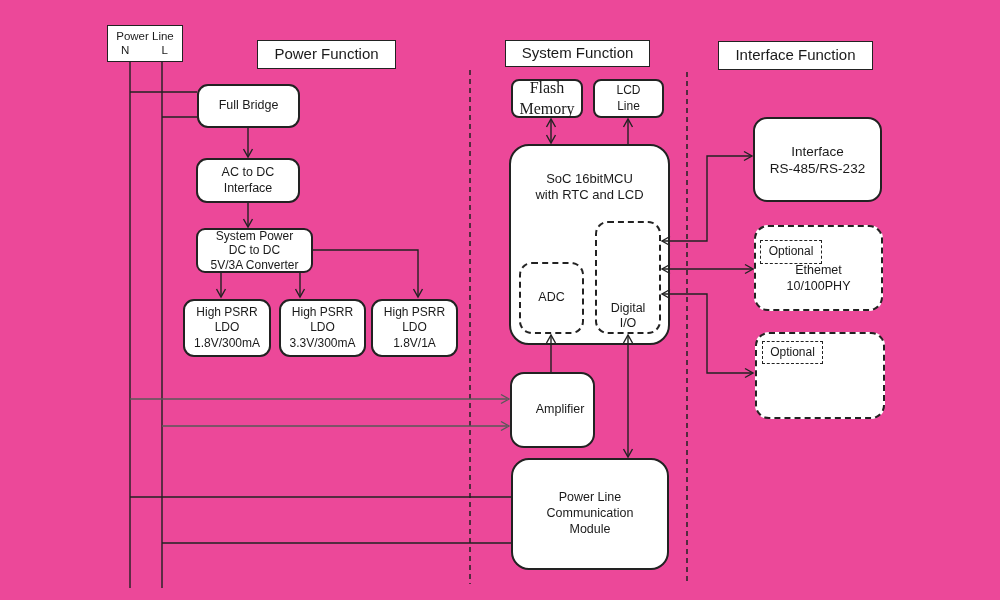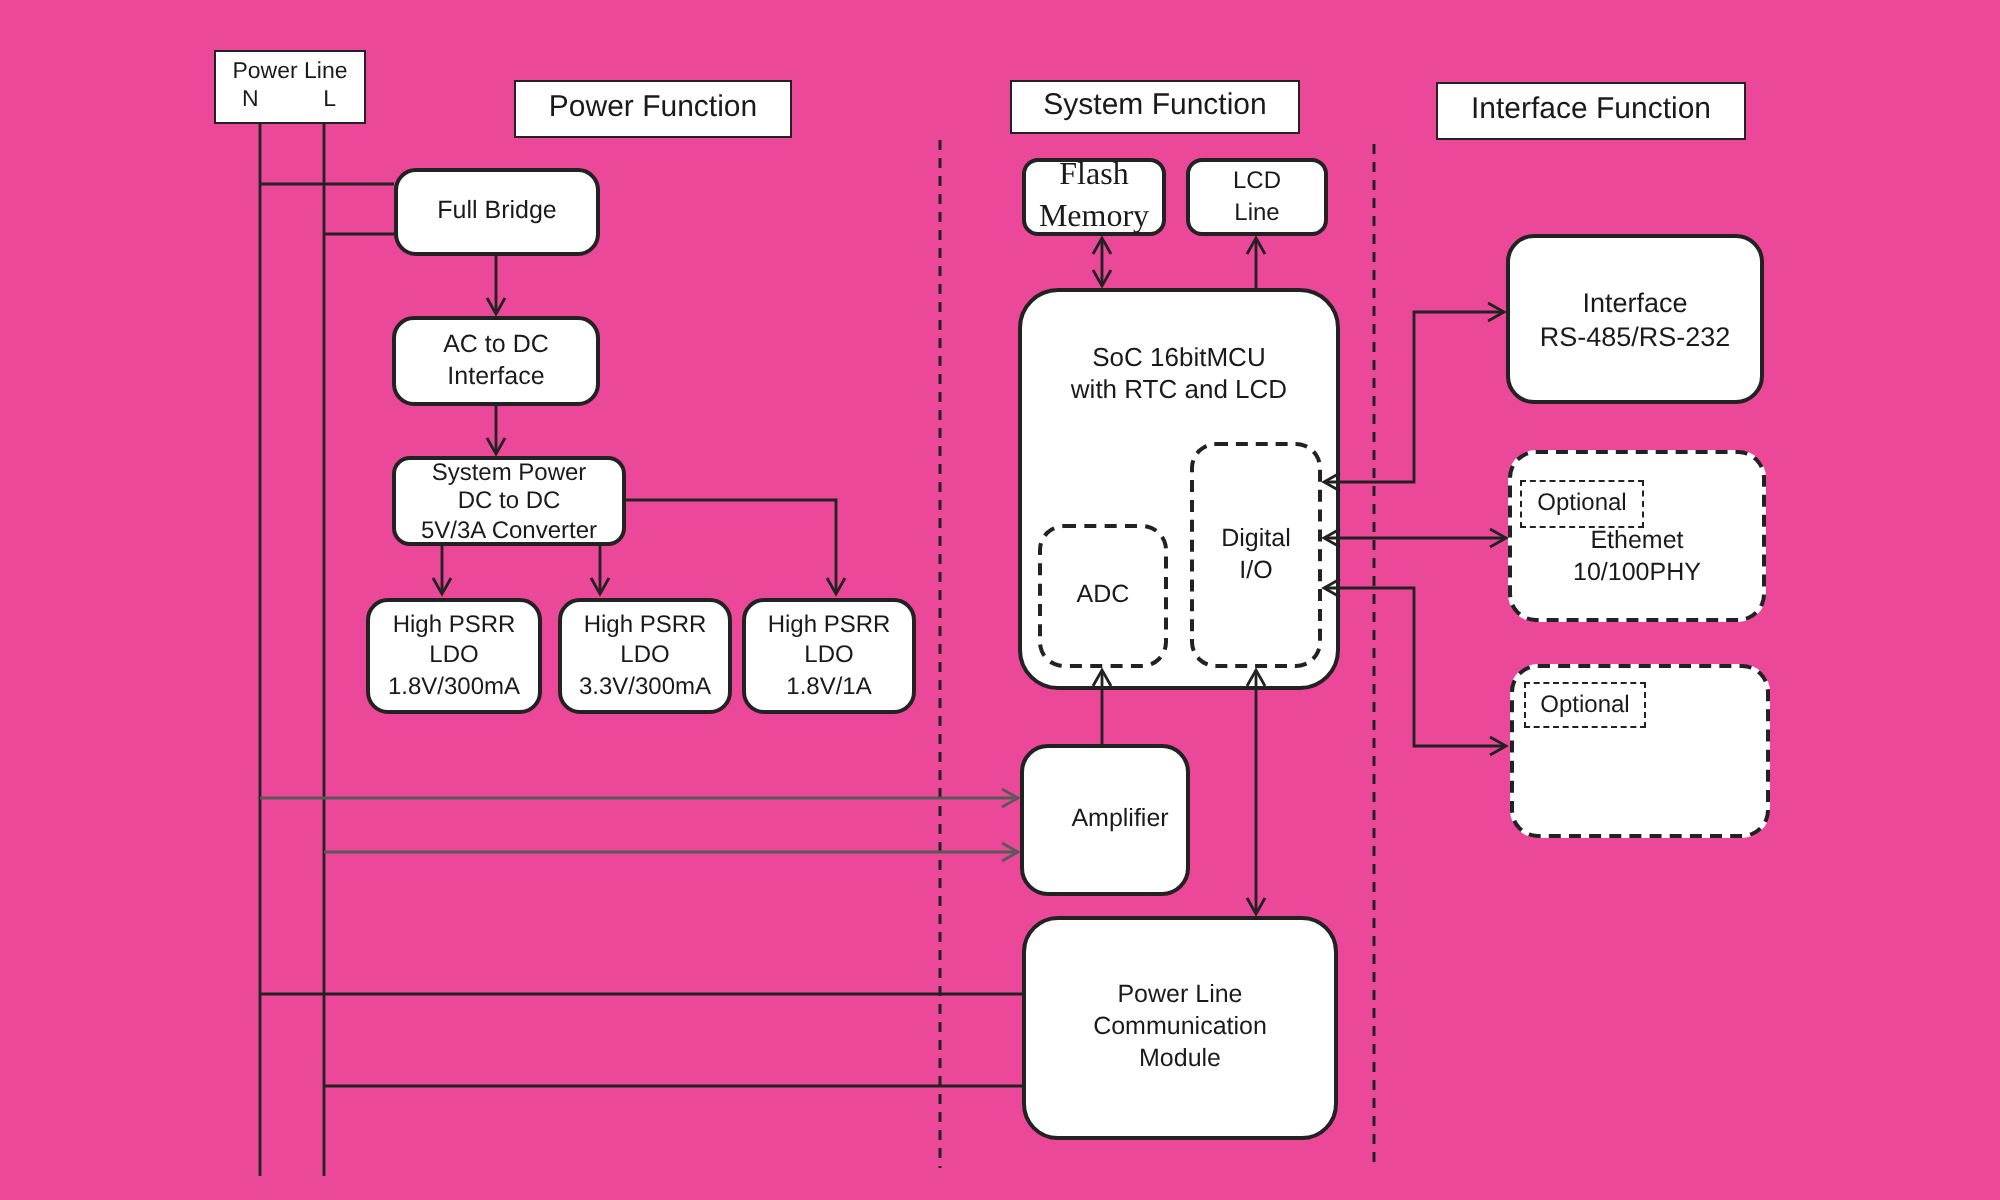--- a/index.html
+++ b/index.html
@@ -187,21 +187,21 @@
 Line</div>
   </div>
 
   <div class="box topalign" style="left:509px;top:144px;width:161px;height:201px;border-radius:20px;font-size:13px;">
     <div class="lbl soc-lbl">SoC 16bitMCU
 with RTC and LCD</div>
   </div>
   <div class="box dashed" style="left:519px;top:262px;width:65px;height:72px;border-radius:13px;">
     <div class="lbl">ADC</div>
   </div>
-  <div class="box dashed" style="left:595px;top:221px;width:66px;height:113px;border-radius:13px;">
+  <div class="box dashed" style="left:595px;top:221px;width:66px;height:113px;border-radius:13px;align-items:flex-end;">
     <div class="lbl">Digital
 I/O</div>
   </div>
 
   <div class="box" style="left:510px;top:372px;width:85px;height:76px;border-radius:14px;padding-left:15px;">
     <div class="lbl">Amplifier</div>
   </div>
   <div class="box" style="left:511px;top:458px;width:158px;height:112px;border-radius:18px;">
     <div class="lbl">Power Line
 Communication

